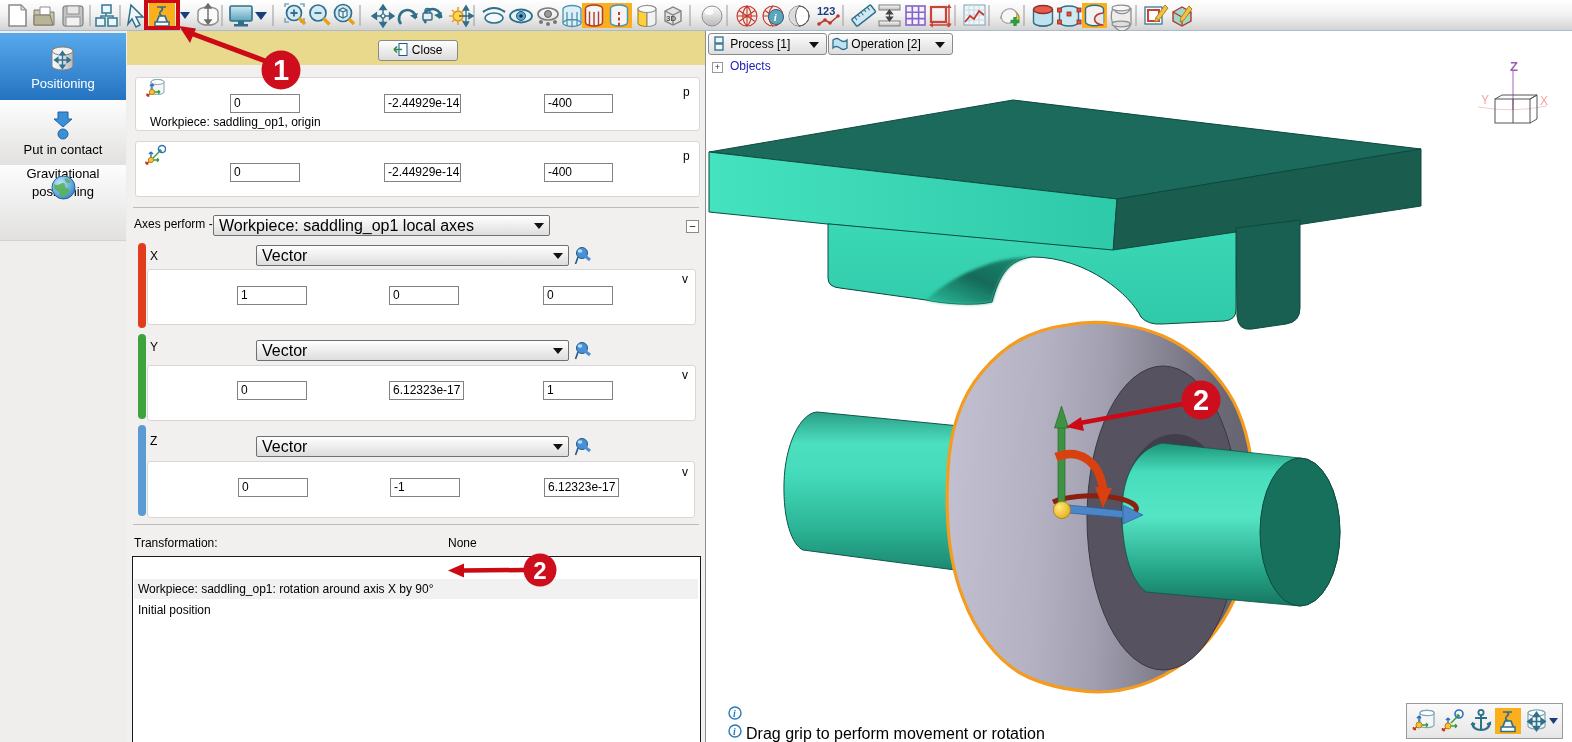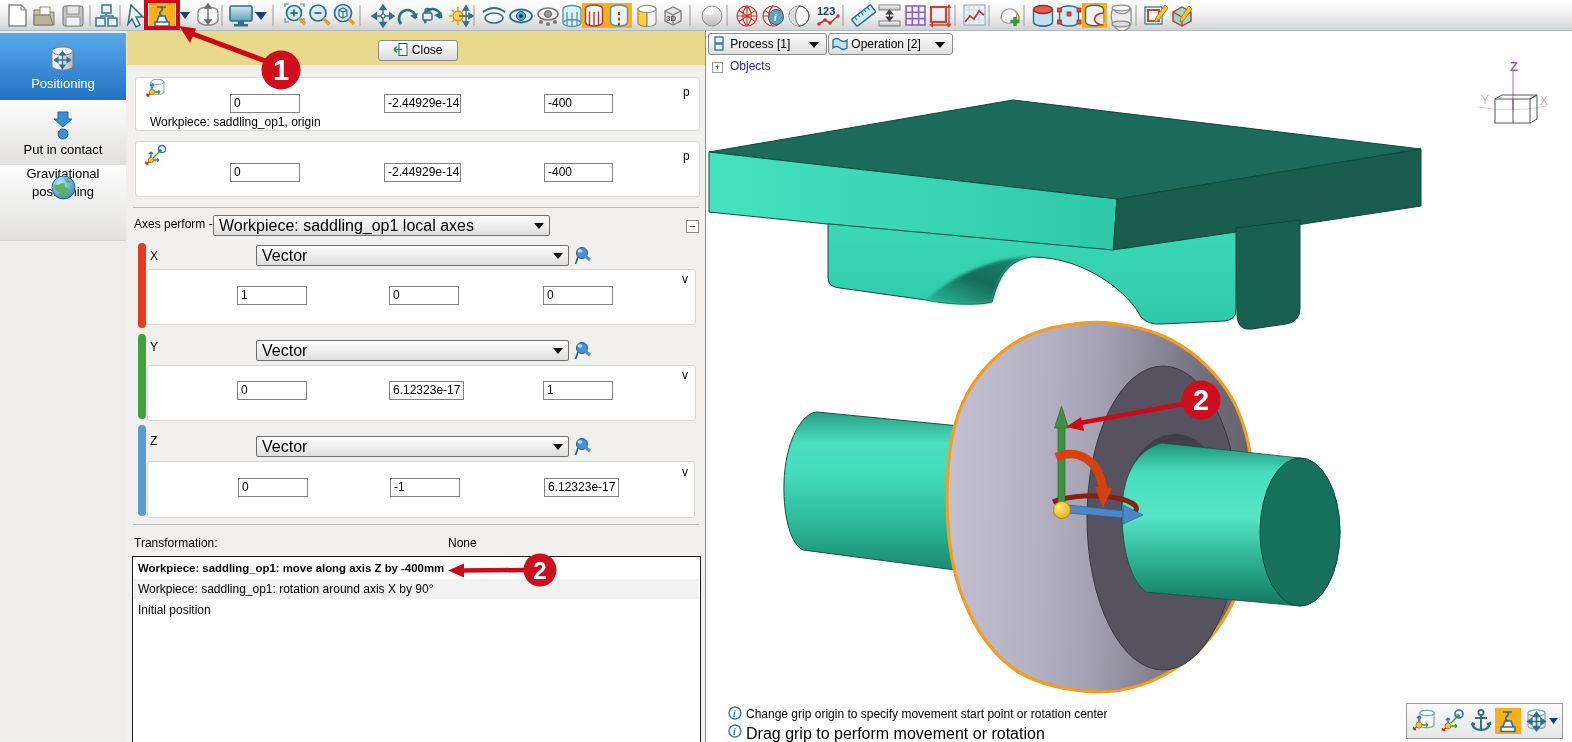--- a/index.html
+++ b/index.html
@@ -457,21 +457,20 @@
     <div class="wbox" style="left:20px;top:430px;width:546px;height:55px"></div>
     <div class="lbl" style="left:555px;top:434px">v</div>
     <div class="inp" style="left:111px;top:447px;width:65px">0</div>
     <div class="inp" style="left:263px;top:447px;width:65px">-1</div>
     <div class="inp" style="left:417px;top:447px;width:70px">6.12323e-17</div>
     <div style="position:absolute;left:6px;top:493px;width:566px;height:1px;background:#bcbbba"></div>
     <div class="lbl" style="left:7px;top:505px">Transformation:</div>
     <div class="lbl" style="left:321px;top:505px">None</div>
 
     <div class="abs" style="left:5px;top:525px;width:567px;height:186px;background:#fff;border:1px solid #1a1a1a">
-      <div class="row" style="top:1px;width:560px;font-weight:bold;font-size:11.4px">Workpiece: saddling_op1: move along axis Z by -400mm</div>
       <div class="row" style="top:22px;width:560px;background:#f1f1f1">Workpiece: saddling_op1: rotation around axis X by 90°</div>
       <div class="row" style="top:43px;width:560px">Initial position</div>
     </div>
   </div>
   <div id="view3d" class="abs">
     <svg id="scene" class="abs" style="left:0;top:0" width="866" height="711" viewBox="706 31 866 711">
       <defs>
         <linearGradient id="gFront" x1="0" y1="0" x2="1" y2="0">
           <stop offset="0" stop-color="#45e2c0"></stop>
             <stop offset="1" stop-color="#2ec9a8"></stop>
@@ -574,21 +573,20 @@
       </g>
       <text x="34" y="11" font-size="13" font-weight="bold" fill="#a05ab4" font-family="Liberation Sans">Z</text>
       <text x="5" y="44" font-size="12" fill="#f5a3a3" font-family="Liberation Sans">Y</text>
       <text x="64" y="45" font-size="12" fill="#f5a3a3" font-family="Liberation Sans">X</text>
     </svg>
 
     <svg class="abs" style="left:22px;top:675px" width="15" height="15">
         <circle cx="7" cy="7" r="6" fill="#fff" stroke="#2a7ab8" stroke-width="1.4"></circle>
         <text x="5" y="11" font-size="10" font-weight="bold" font-family="Liberation Serif" font-style="italic" fill="#2a7ab8">i</text>
       </svg>
-    <div class="abs" style="left:40px;top:676px;font-size:12px">Change grip origin to specify movement start point or rotation center</div>
     <svg class="abs" style="left:22px;top:693px" width="15" height="15">
         <circle cx="7" cy="7" r="6" fill="#fff" stroke="#2a7ab8" stroke-width="1.4"></circle>
         <text x="5" y="11" font-size="10" font-weight="bold" font-family="Liberation Serif" font-style="italic" fill="#2a7ab8">i</text>
       </svg>
     <div class="abs" style="left:40px;top:694px;font-size:16px">Drag grip to perform movement or rotation</div>
 
     <div class="abs" style="left:700px;top:672px;width:155px;height:34px;background:linear-gradient(#fafafa,#e6e6e6);border:1px solid #9a9a9a"></div>
     <svg class="abs" style="left:706px;top:677px" width="146" height="26">
 
       <g transform="translate(0,1)">

